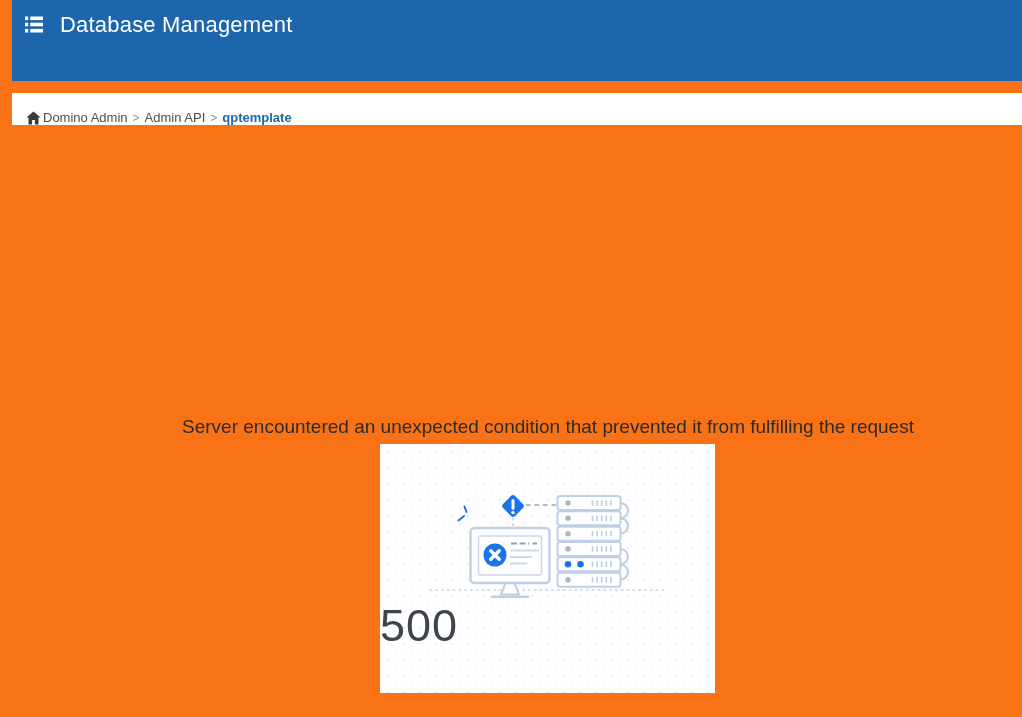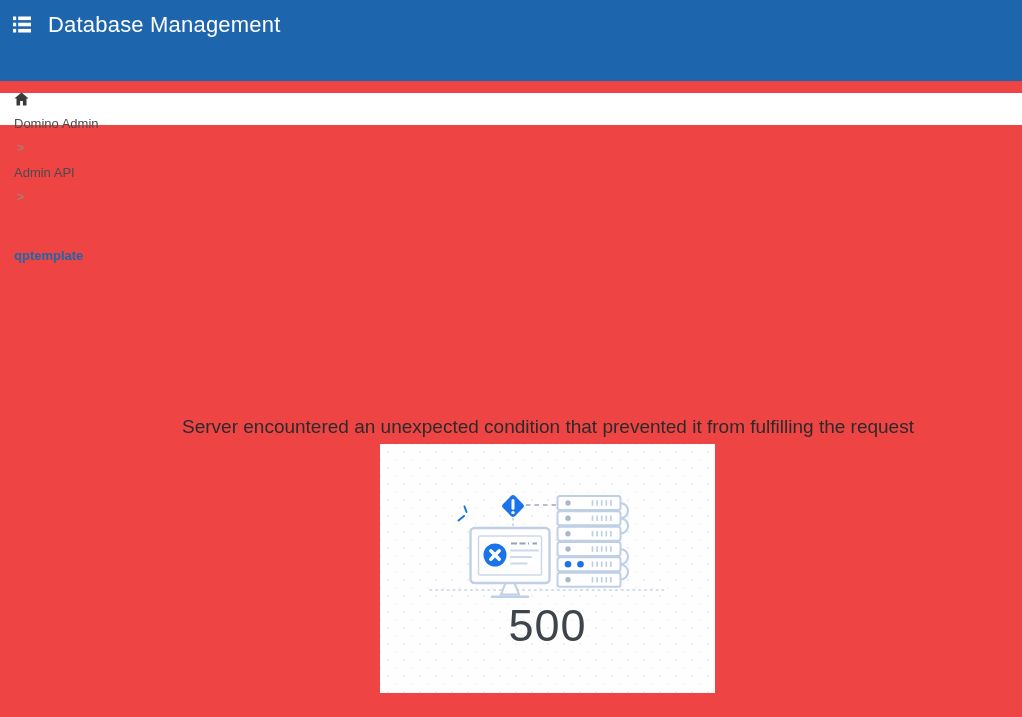--- a/index.html
+++ b/index.html
@@ -1,38 +1,39 @@
 <!DOCTYPE html>
 <html><head>
 <meta charset="utf-8">
 <style>
   * { box-sizing: border-box; }
   body { margin: 0; background: #e9e9e9; }
   .page {
     position: relative; width: 1022px; height: 717px;
-    background: #ef4444; overflow: hidden;
+    background: #f97316; overflow: hidden;
     font-family: "Liberation Sans", sans-serif;
+    padding-left: 12px;
   }
   
   .topbar {
     height: 81px; background: #1d65ac;
     display: flex; align-items: flex-start;
     padding: 12px 0 0 13px;
   }
   .menu-btn { display: inline-block; margin-top: 4px; cursor: pointer; line-height: 0; }
   .app-title {
     margin: 0 0 0 17px; color: #ffffff;
     font-size: 22px; font-weight: 400; letter-spacing: 0.2px;
   }
   
   .breadcrumb-bar {
     margin-top: 12px; height: 32px; background: #ffffff;
-    display: flex; align-items: flex-start;
-    padding: 0 14px; gap: 10px;
-    font-size: 13px; color: #4c4c4c; flex-direction: column;
+    display: flex; align-items: flex-end;
+    padding: 0 14px; gap: 2px;
+    font-size: 13px; color: #4c4c4c;
   }
   .home-btn { line-height: 0; cursor: pointer; margin-top: -1px; }
   .crumb { color: #4c4c4c; text-decoration: none; cursor: pointer; }
   .crumb.active { color: #1e67a8; font-weight: 700; cursor: default; margin-top: 34px; }
   .sep { color: #8f8f8f; font-size: 12px; margin: 0 3px; }
   
   .err-msg {
     position: absolute; left: 74px; right: 0; top: 416px;
     text-align: center; font-size: 19px; color: #2b2b2b;
   }
@@ -40,21 +41,21 @@
     position: absolute; left: 380px; top: 444px; width: 335px; height: 249px;
     background-color: #fefefe;
     background-image:
       radial-gradient(circle, rgba(168,184,206,0.20) 1px, transparent 1.4px),
       radial-gradient(circle, rgba(168,184,206,0.13) 1px, transparent 1.4px);
     background-size: 16px 16px, 16px 16px;
     background-position: 0 0, 8px 8px;
   }
   .err-card svg { display: block; }
   .err-code {
-    text-align: center; font-size: 45px; line-height: 1;
+    text-align: left; font-size: 45px; line-height: 1;
     color: #3e444b; letter-spacing: 1px; margin-top: 1px;
   }
   .err-caption {
     text-align: center; font-size: 12.5px; color: #4e545c; margin-top: 4px;
   }
 </style>
 </head>
 <body>
 
 <div class="page">

